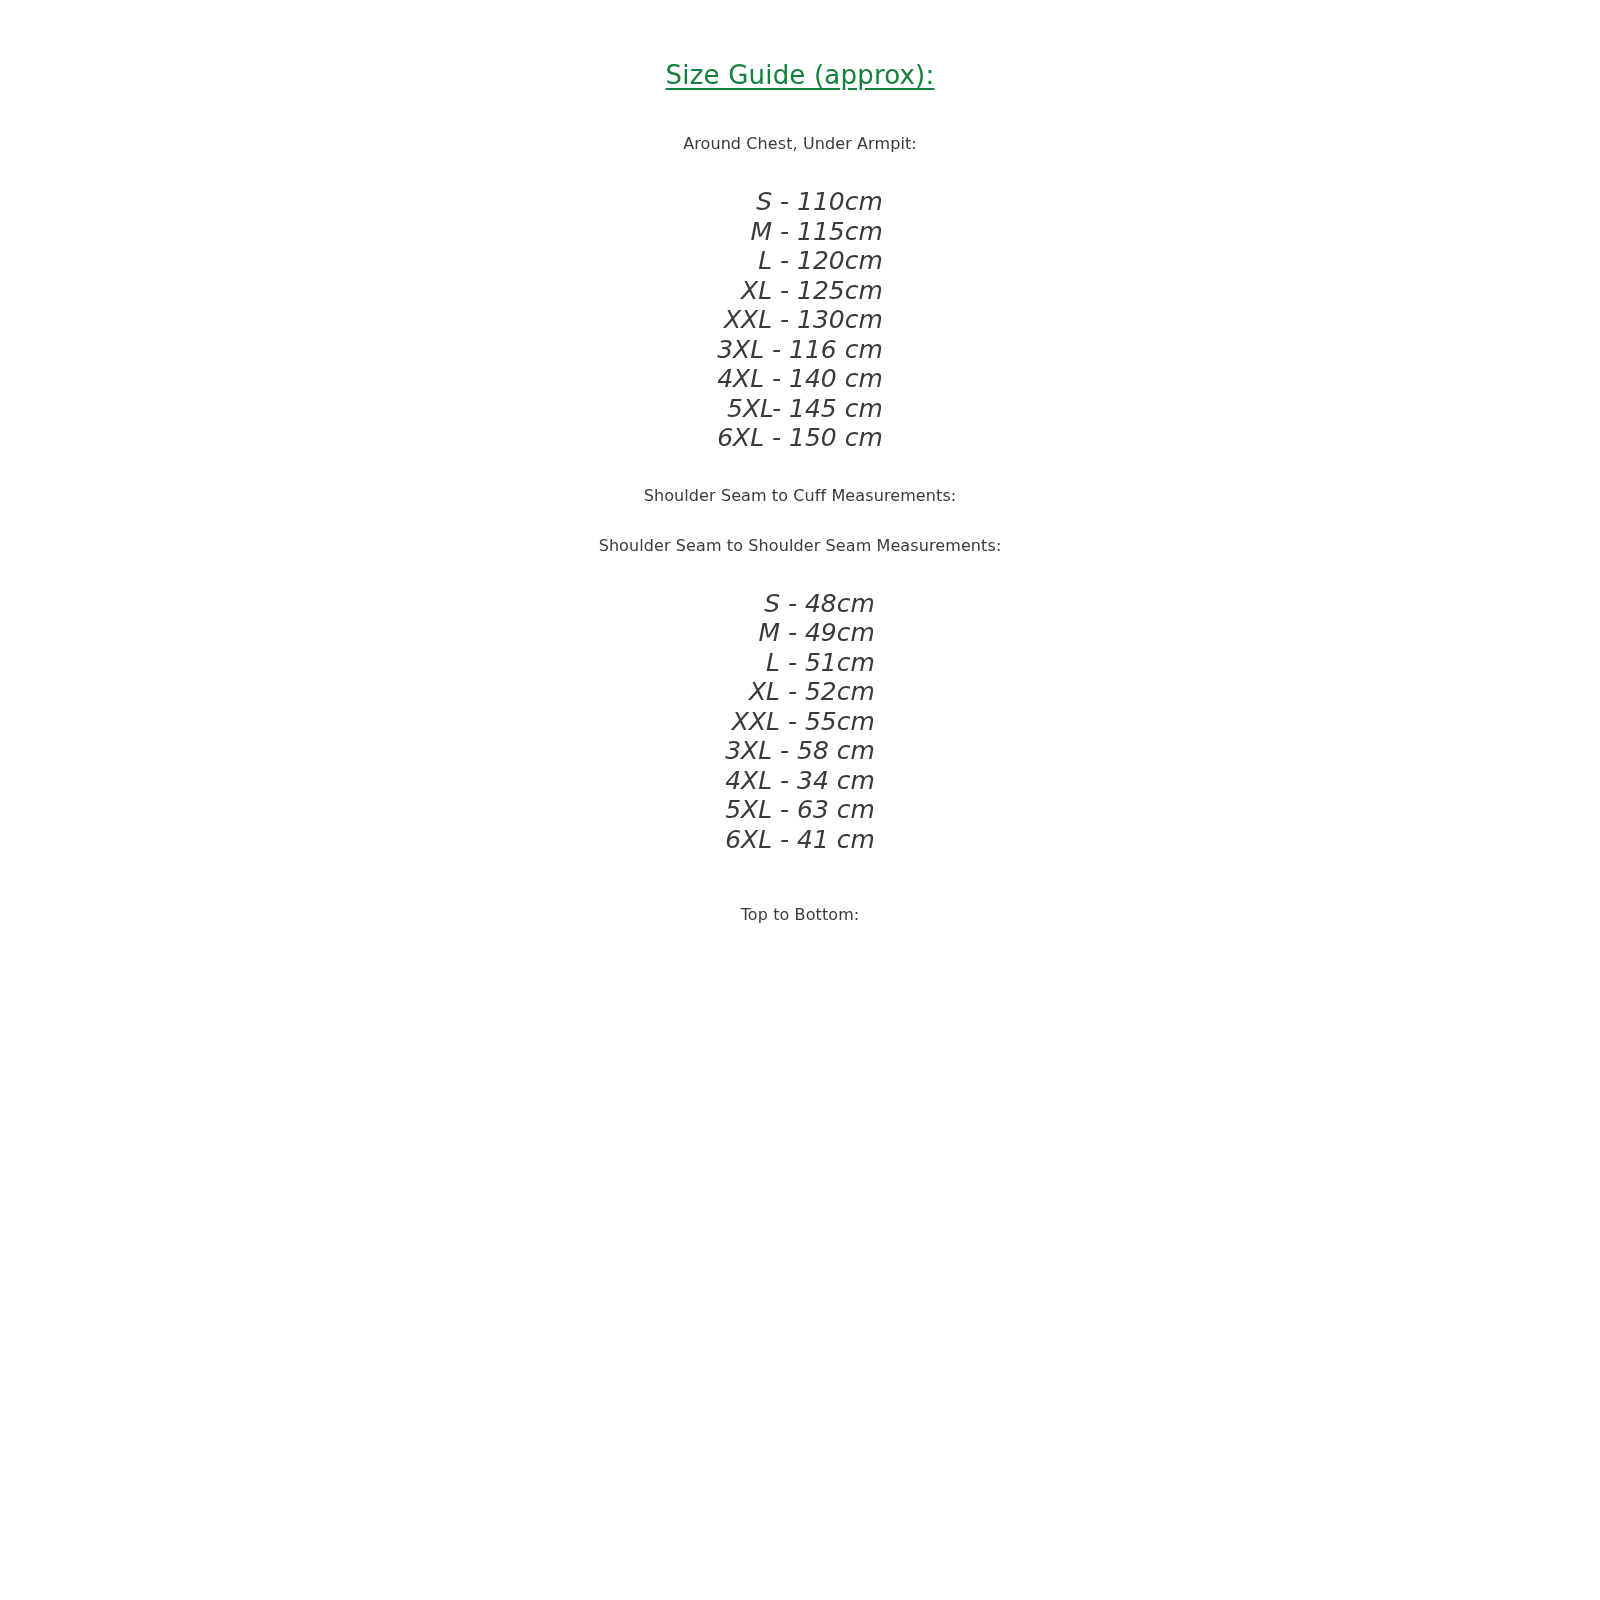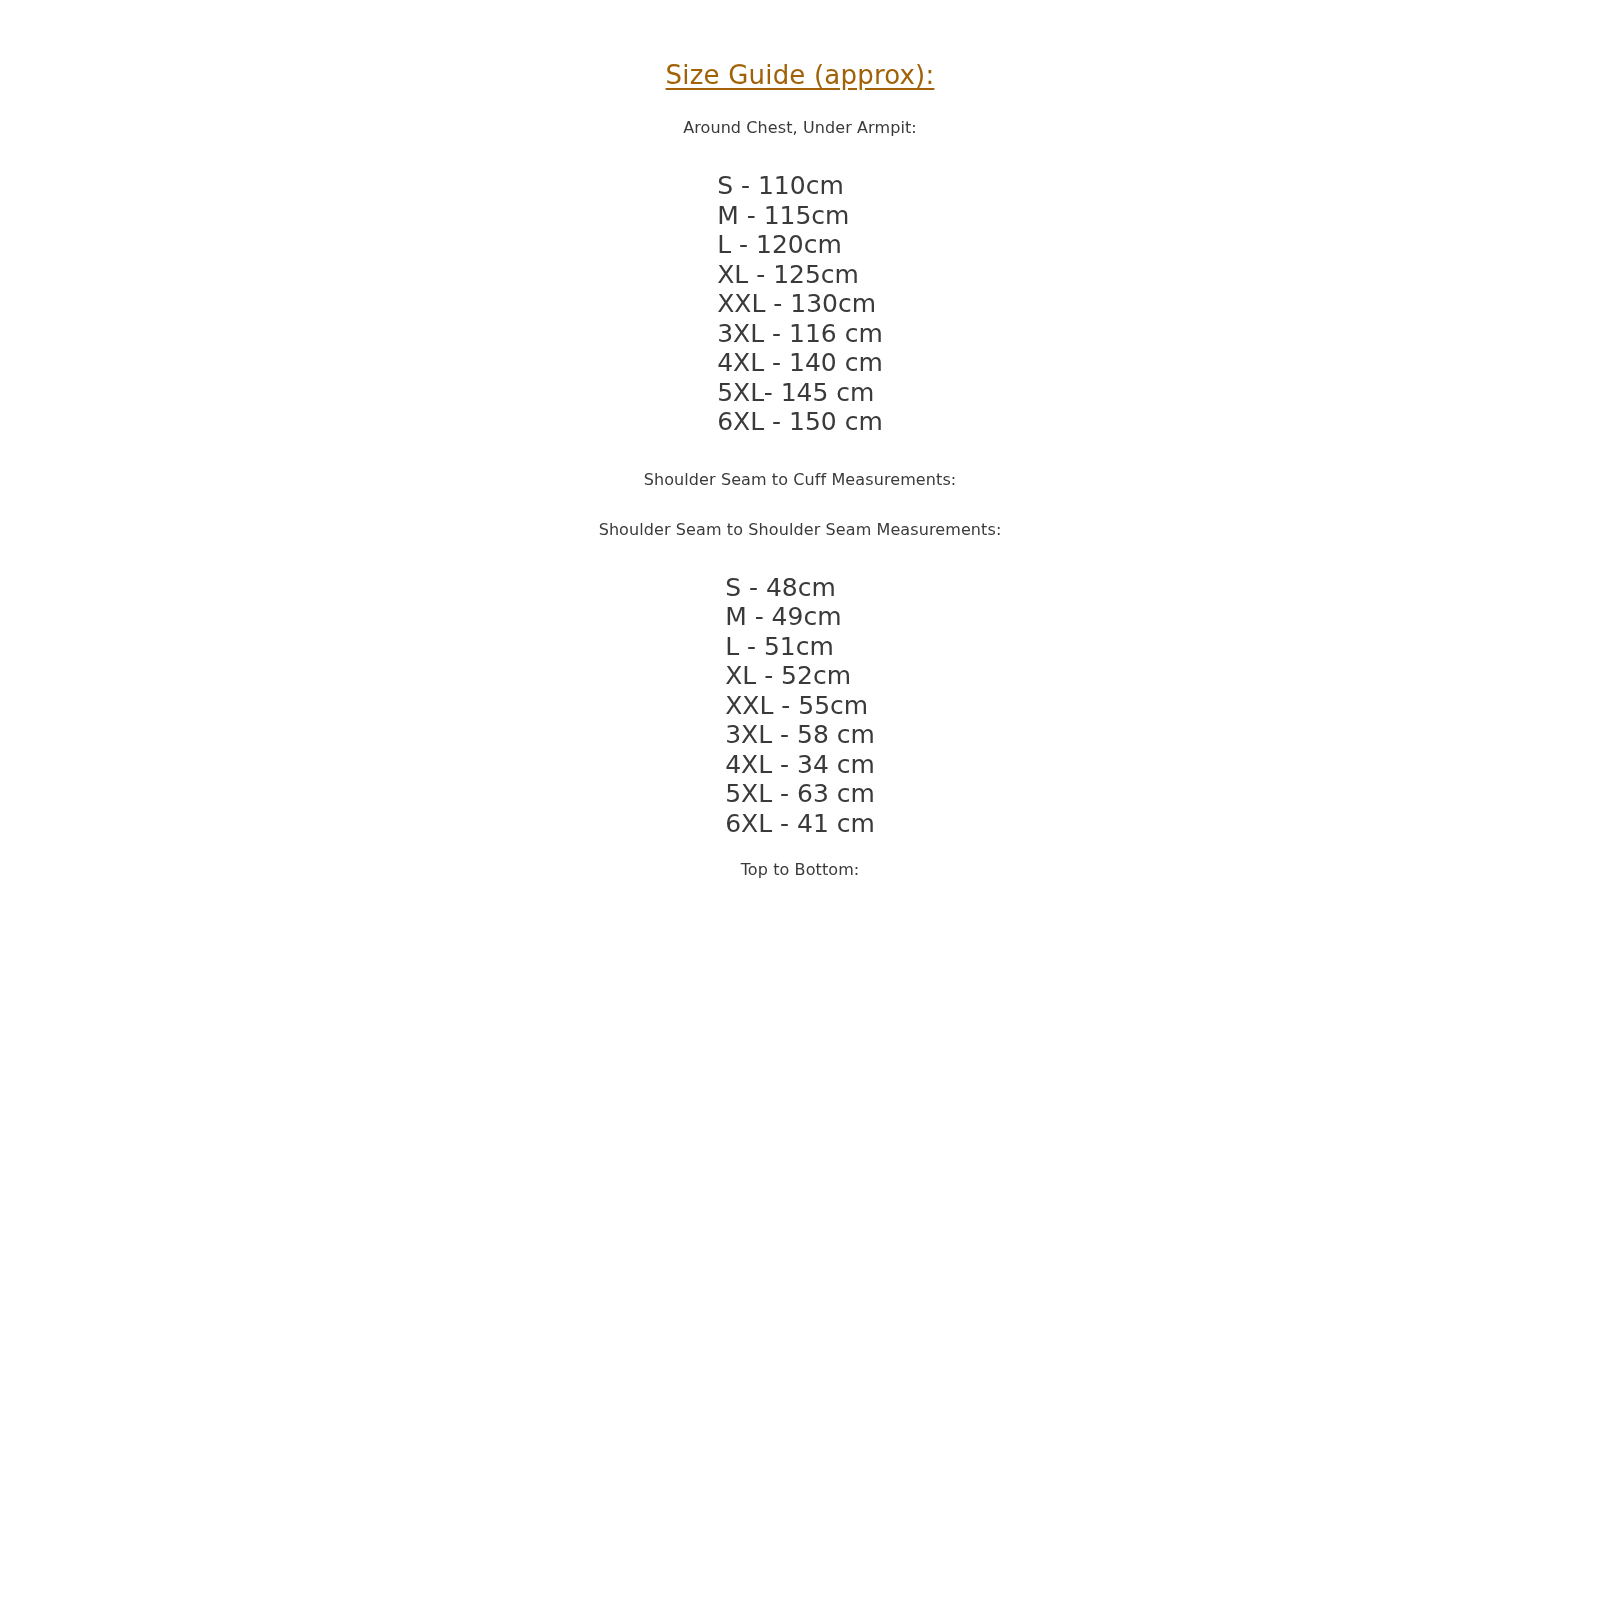--- a/index.html
+++ b/index.html
@@ -20,39 +20,40 @@
     box-sizing: border-box;
     padding: 60px 0 0 0;
     display: flex;
     flex-direction: column;
     align-items: center;
   }
   .doc-title {
     font-size: 26px;
     text-decoration: underline;
     text-underline-offset: 4px;
-    margin-bottom: 28px;
+    margin-bottom: 44px;
     letter-spacing: 0.2px;
-    color: #a16207;
+    color: #15803d;
   }
   .section {
     display: flex;
     flex-direction: column;
     align-items: center;
     width: 100%;
   }
   .section-heading {
     font-size: 16px;
     color: #3a3a3a;
     letter-spacing: 0.1px;
   }
   .rows {
     display: flex;
     flex-direction: column;
-    align-items: flex-start;
+    align-items: flex-end;
+    font-style: italic;
   }
   .row-line {
     font-size: 25px;
     line-height: 29.5px;
     color: #3a3a3a;
     white-space: pre;
   }
   .gap-lg { height: 34px; }
   .gap-sm { height: 0px; }
 </style>
@@ -74,21 +75,21 @@
           <div class="row-line">3XL - 116 cm</div>
           <div class="row-line">4XL - 140 cm</div>
           <div class="row-line">5XL- 145 cm</div>
           <div class="row-line">6XL - 150 cm</div>
         </div>
       </div>
       <div class="section" style="margin-bottom: 31px;">
         <div class="section-heading">Shoulder Seam to Cuff Measurements:</div>
         <div class="gap-sm"></div>
       </div>
-      <div class="section" style="margin-bottom: 22px;">
+      <div class="section" style="margin-bottom: 51px;">
         <div class="section-heading">Shoulder Seam to Shoulder Seam Measurements:</div>
         <div class="gap-lg"></div>
         <div class="rows">
           <div class="row-line">S - 48cm</div>
           <div class="row-line">M - 49cm</div>
           <div class="row-line">L - 51cm</div>
           <div class="row-line">XL - 52cm</div>
           <div class="row-line">XXL - 55cm</div>
           <div class="row-line">3XL - 58 cm</div>
           <div class="row-line">4XL - 34 cm</div>

